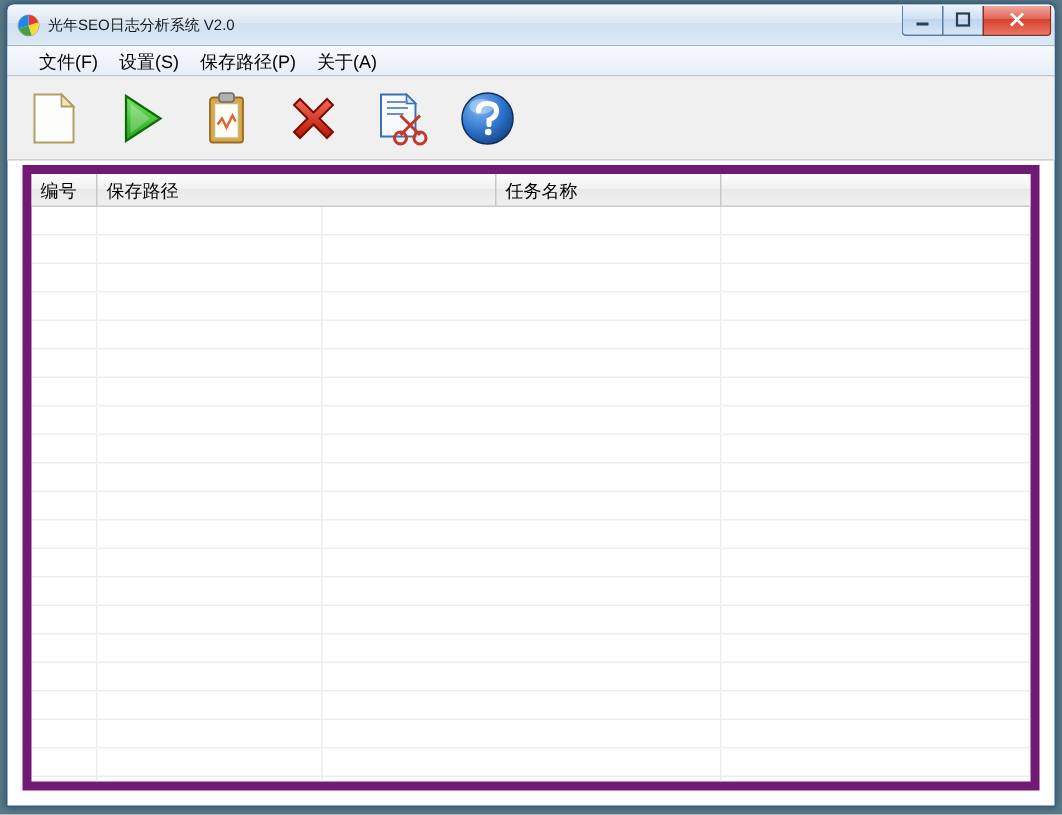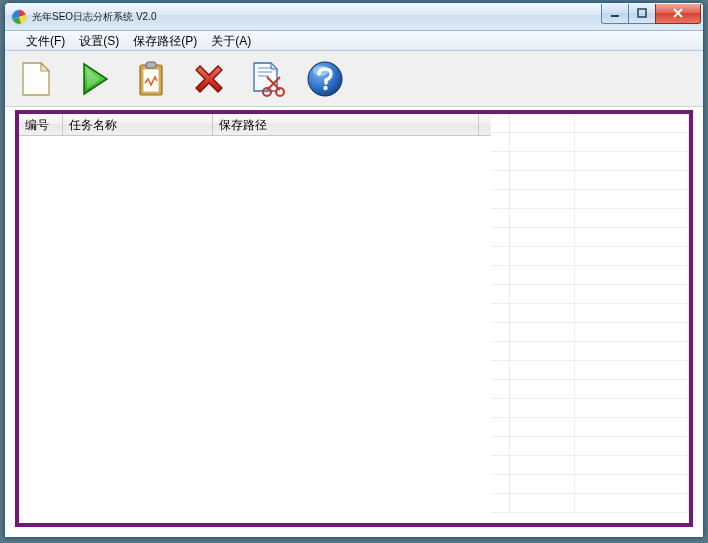--- a/index.html
+++ b/index.html
@@ -78,24 +78,24 @@
 }
 .tool-btn {
   width:44px; height:44px;
   display:flex; align-items:center; justify-content:center;
   cursor:default;
 }
 .tool-btn svg { width:40px; height:40px; }
 .grid-wrap {
   flex:1;
   margin: 3px 10px 10px 10px;
-  border:4px solid #701a75;
+  border:6px solid #701a75;
   background:#fff;
   overflow:hidden;
-  display:flex; flex-direction:row;
+  display:flex; flex-direction:column;
 }
 .grid-header {
   display:flex;
   height:22px;
   background: linear-gradient(to bottom,#fdfdfd,#f0f0f0 48%,#e9e9e9 49%,#f0f0f0);
   border-bottom:1px solid #c8c8c8;
 }
 .gh {
   border-right:1px solid #c8c8c8;
   padding: 3px 6px;
@@ -227,22 +227,22 @@
         <path d="M14 15 Q14 10 20 10 Q26 10 26 15 Q26 19 21 21 L21 24" fill="none" stroke="#fff" stroke-width="3.4" stroke-linecap="round"></path>
         <circle cx="20.5" cy="29" r="2.2" fill="#fff"></circle>
       </svg>
     </div>
 
   </div>
 
   <div class="grid-wrap">
     <div class="grid-header">
       <div class="gh c0">编号</div>
+      <div class="gh c2">保存路径</div>
       <div class="gh c1">任务名称</div>
-      <div class="gh c2">保存路径</div>
       <div class="gh c3"></div>
     </div>
     <div class="grid-body" id="grid-body">
         <div class="grid-row">
           <div class="gc c0"></div>
           <div class="gc c1"></div>
           <div class="gc c2"></div>
           <div class="gc c3"></div>
         </div>
         <div class="grid-row">

